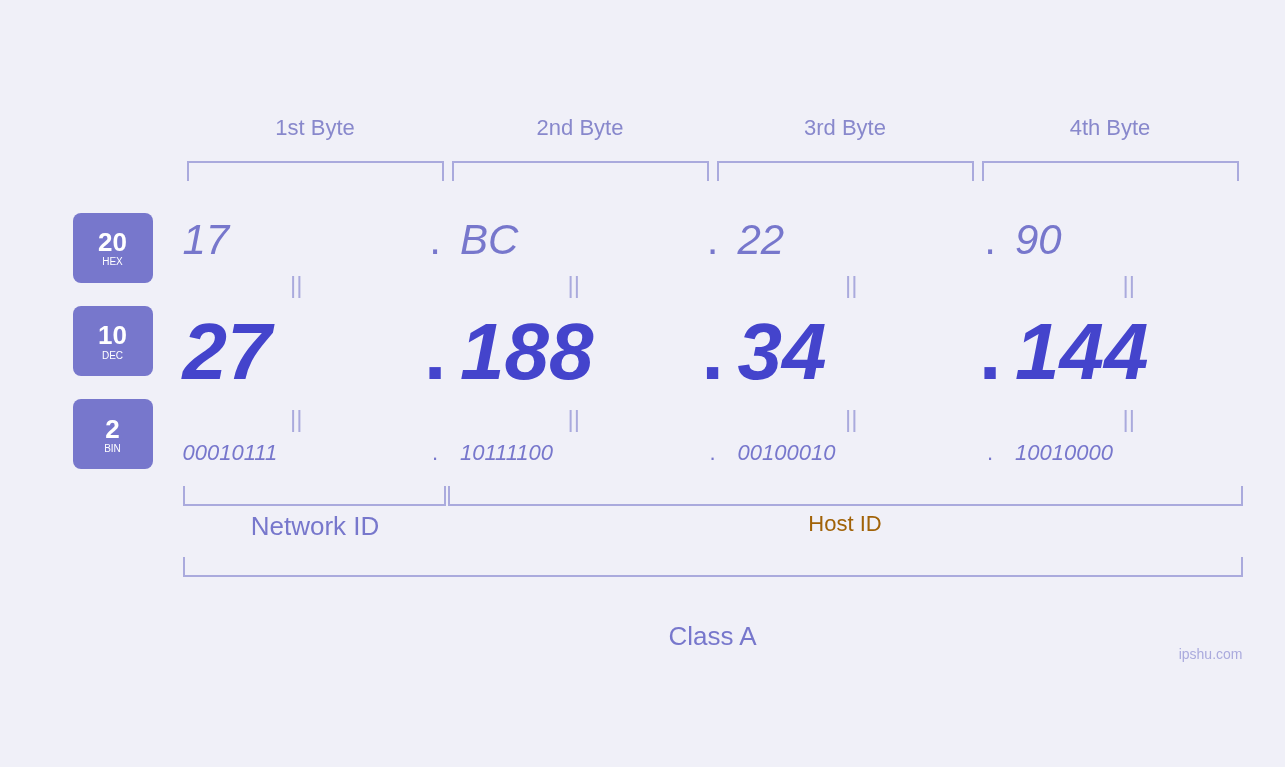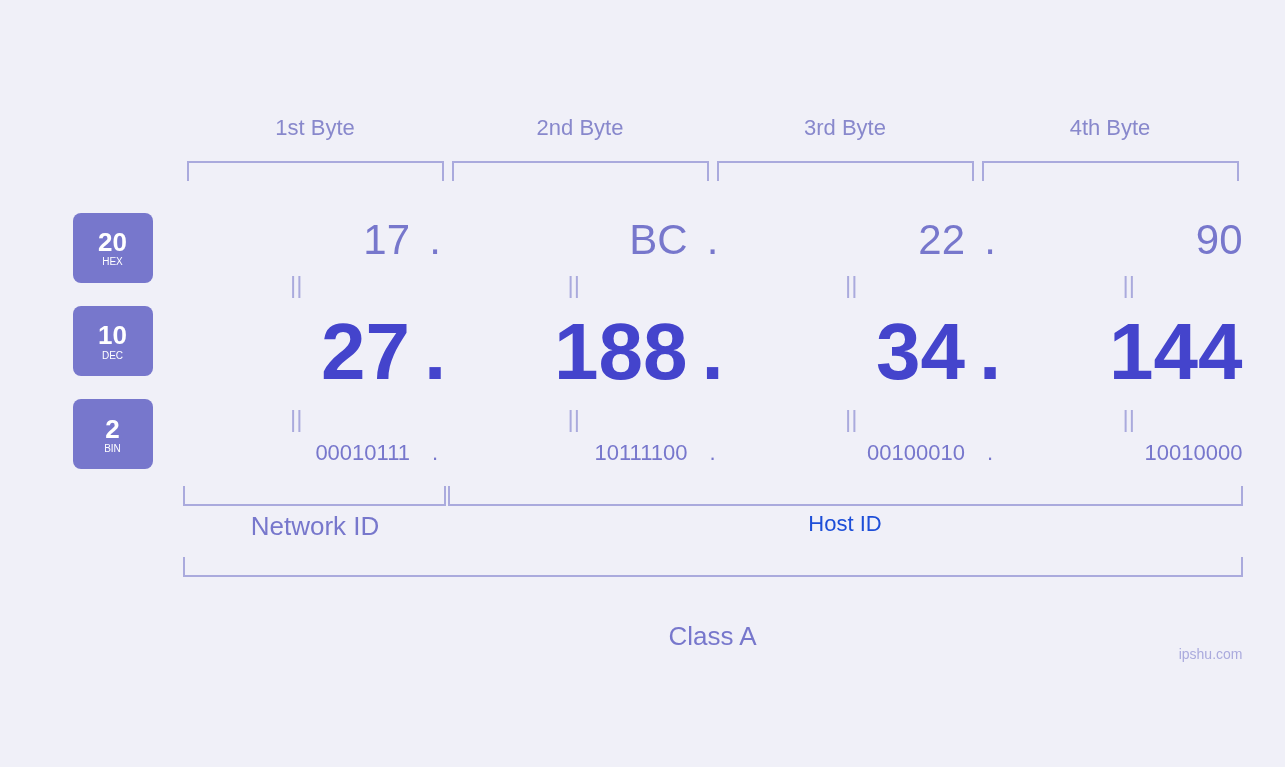--- a/index.html
+++ b/index.html
@@ -119,22 +119,23 @@
     .data-row.dec-row {
       padding: 5px 0;
     }
 
     .data-row.bin-row {
       padding: 5px 0 15px 0;
     }
 
     .cell {
       flex: 1;
-      text-align: right;
+      text-align: left;
       color: #7777cc;
+      font-style: italic;
     }
 
     .cell.hex-val {
       font-size: 42px;
       font-weight: 400;
     }
 
     .cell.dec-val {
       font-size: 80px;
       font-weight: bold;
@@ -230,21 +231,21 @@
       text-align: center;
       color: #7777cc;
       font-size: 26px;
       font-weight: 500;
       flex-shrink: 0;
     }
 
     .host-label {
       flex: 1;
       text-align: center;
-      color: #1d4ed8;
+      color: #a16207;
       font-size: 22px;
       font-weight: 500;
     }
 
     
     .class-section {
       width: 100%;
       padding-left: 140px;
       margin-top: 5px;
     }

